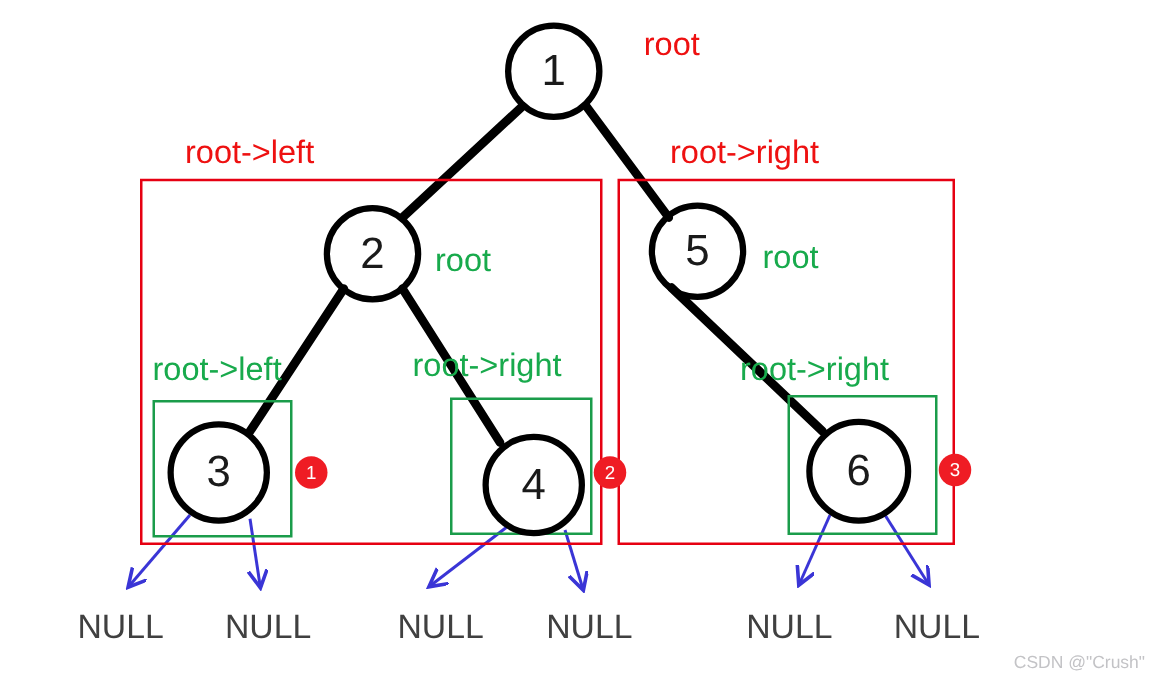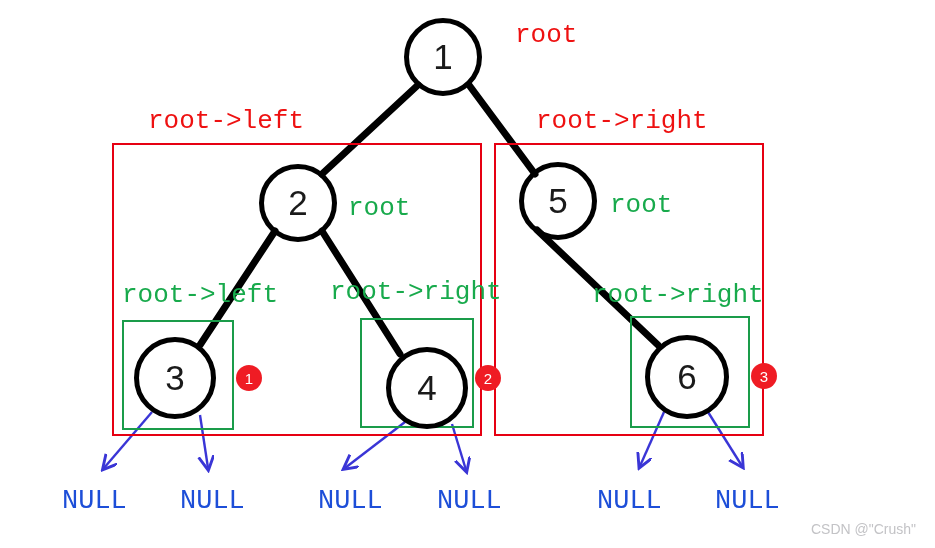--- a/index.html
+++ b/index.html
@@ -46,33 +46,33 @@
   }
   .region-red {
     border: 2px solid #e60012;
   }
   .region-green {
     border: 2px solid #1a9c4a;
   }
   .label {
     position: absolute;
     white-space: nowrap;
-    font-family: Liberation Mono, monospace;
+    font-family: Liberation Sans, sans-serif;
     z-index: 6;
   }
   .label-red {
     color: #ee1111;
     font-size: 26px;
   }
   .label-green {
     color: #18aa4c;
     font-size: 26px;
   }
   .label-null {
-    color: #1d4ed8;
+    color: #404040;
     font-size: 27px;
   }
   .badge {
     position: absolute;
     width: 26px;
     height: 26px;
     border-radius: 50%;
     background: #ef1c24;
     color: #ffffff;
     font-size: 15px;

